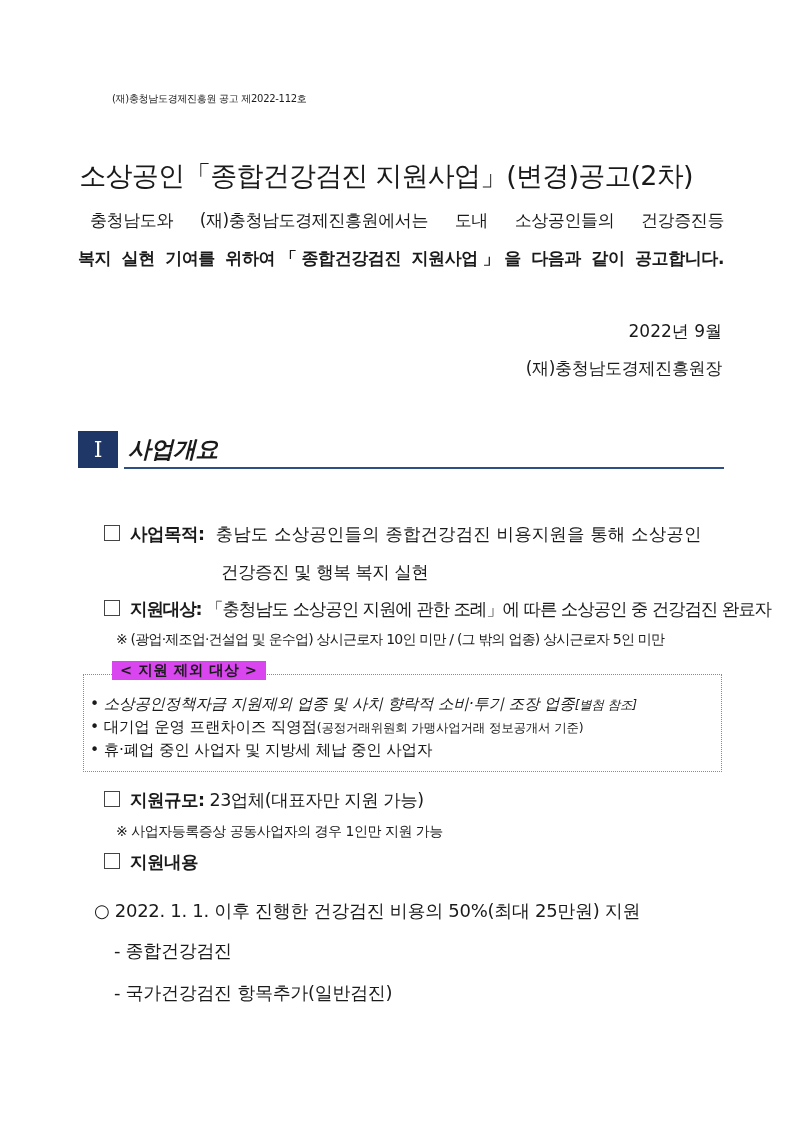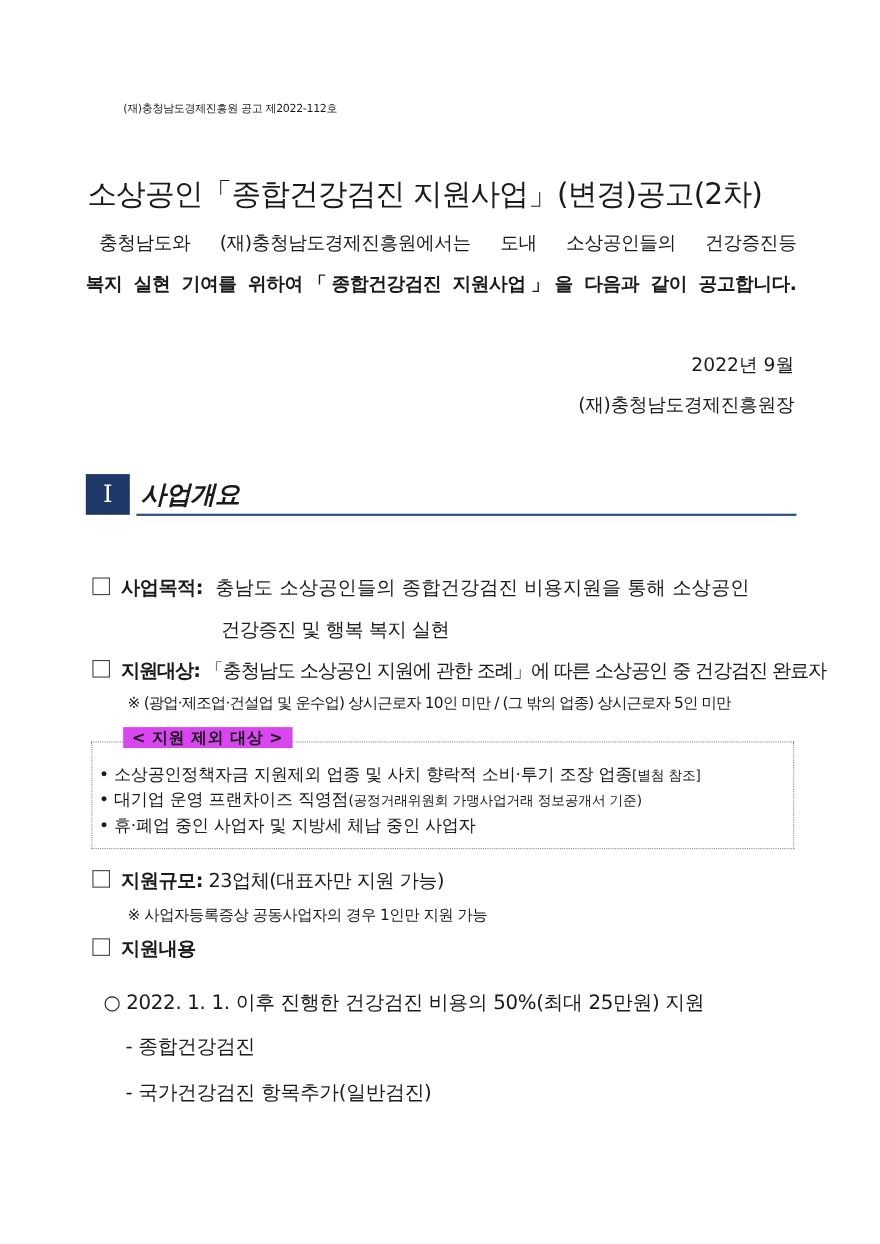--- a/index.html
+++ b/index.html
@@ -15,21 +15,21 @@
   .intro1 { top: 209px; text-align: justify; text-align-last: justify; padding-left: 12px; width: 634px; }
   .intro2 { top: 247px; text-align: justify; text-align-last: justify; font-weight: bold; }
   .date { right: 78px; top: 320px; font-size: 17px; }
   .signer { right: 78px; top: 357px; font-size: 17px; letter-spacing: -0.3px; }
 
   .sec-box { left: 78px; top: 431px; width: 40px; height: 37px; background: #1e3766; color: #fff;
     font-family: "DejaVu Serif", "Liberation Serif", serif; font-size: 22px; text-align: center; line-height: 37px; }
   .sec-title { left: 128px; top: 434px; font-size: 23px; font-weight: bold; letter-spacing: -0.5px; font-style: italic; }
   .sec-line { left: 124px; top: 467px; width: 600px; height: 2px; background: #2c4f86; }
 
-  .item { font-size: 17.5px; letter-spacing: -0.5px; }
+  .item { font-size: 17.5px; letter-spacing: -0.5px; margin-left: 20px; }
   .chk { display: inline-block; width: 14px; height: 14px; border: 1.3px solid #444; margin-right: 10px; vertical-align: -1px; }
   .lbl { font-weight: bold; }
   .note { font-size: 14px; letter-spacing: -0.5px; text-align: right; }
 
   .exbox { left: 83px; top: 674px; width: 637px; height: 96px; border: 1px dotted #8a8a8a; }
   .exbox-title { left: 112px; top: 661px; font-size: 14.5px; font-weight: bold; background: #d946ef; padding: 0 8px; letter-spacing: 0.5px; }
   .ex-line { left: 90px; font-size: 15.5px; letter-spacing: -0.2px; }
   .ex-small { font-size: 12.5px; }
 
   .sub { font-size: 18px; letter-spacing: -0.3px; }
@@ -55,21 +55,21 @@
 <div class="abs item" style="left:201px; top:560px;">건강증진 및 행복 복지 실현</div>
 
 <div class="abs item" style="left:84px; top:597px; letter-spacing:-1.1px;">
   <span class="chk"></span><span class="lbl">지원대상:</span>
   <span>「충청남도 소상공인 지원에 관한 조례」에 따른 소상공인 중 건강검진 완료자</span>
 </div>
 <div class="abs note" style="left:116px; top:631px; letter-spacing:-0.8px;">※ (광업·제조업·건설업 및 운수업) 상시근로자 10인 미만 / (그 밖의 업종) 상시근로자 5인 미만</div>
 
 <div class="abs exbox"></div>
 <div class="abs exbox-title">&lt; 지원 제외 대상 &gt;</div>
-<div class="abs ex-line" style="top:694px;">
+<div class="abs ex-line" style="top:694px;font-style:italic;">
   <span>• 소상공인정책자금 지원제외 업종 및 사치 향락적 소비·투기 조장 업종</span><span class="ex-small">[별첨 참조]</span>
 </div>
 <div class="abs ex-line" style="top:717px;">
   <span>• 대기업 운영 프랜차이즈 직영점</span><span class="ex-small">(공정거래위원회 가맹사업거래 정보공개서 기준)</span>
 </div>
 <div class="abs ex-line" style="top:740px;">
   <span>• 휴·폐업 중인 사업자 및 지방세 체납 중인 사업자</span>
 </div>
 
 <div class="abs item" style="left:84px; top:788px;">

